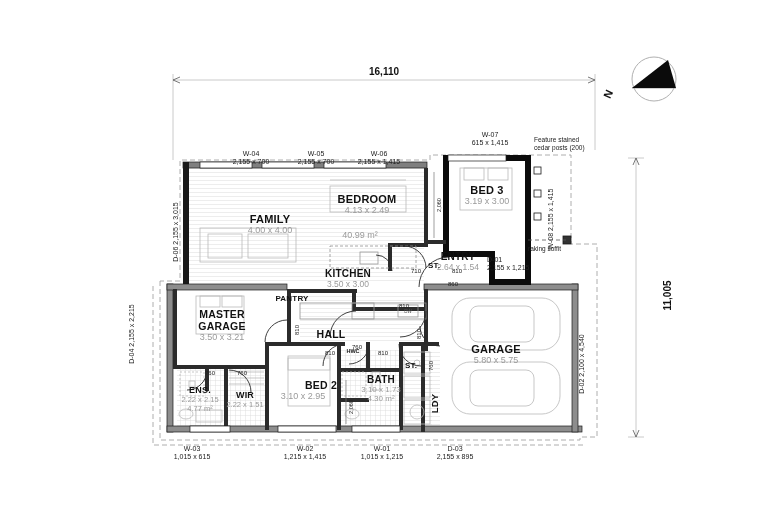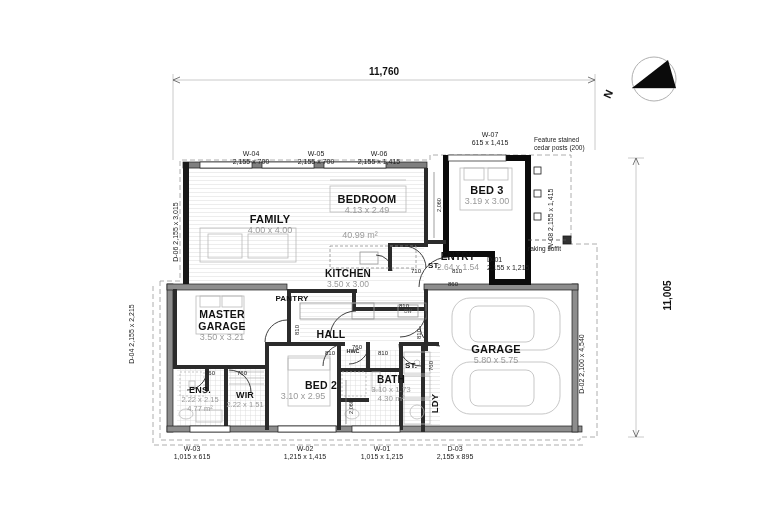--- a/index.html
+++ b/index.html
@@ -222,21 +222,21 @@
     <line x1="346" y1="380" x2="346" y2="424"></line>
   </g>
 
   <g>
     <circle cx="654" cy="79" r="22" fill="none" stroke="#b0b0b0" stroke-width="1"></circle>
     <line x1="632" y1="88" x2="676" y2="88" stroke="#999" stroke-width="0.9"></line>
     <polygon points="632,88 668,60 676,88" fill="#0b0b0b"></polygon>
   </g>
 </svg>
 
-<div class="lbl bigdim" style="left:384px;top:66px;transform:translateX(-50%);">11,760</div>
+<div class="lbl bigdim" style="left:384px;top:66px;transform:translateX(-50%);">16,110</div>
 
 <div class="lbl bigdim rot90" style="left:652px;top:290px;">11,005</div>
 
 <div class="lbl" style="left:604px;top:88px;font-size:11px;font-weight:bold;transform:rotate(-65deg);">N</div>
 
 <div class="lbl dimtxt ctr" style="left:251px;top:158px;">
   <span>W-04</span><br>
   <span>2,155 x 700</span>
 </div>
 <div class="lbl dimtxt ctr" style="left:316px;top:158px;">
@@ -337,21 +337,21 @@
 <div class="lbl ctr" style="left:245px;top:399px;text-align:center;">
   <div class="room-name" style="font-size:9px;">WIR</div>
   <div class="room-dim" style="font-size:7.5px;">2.22 x 1.51</div>
 </div>
 
 <div class="lbl ctr" style="left:303px;top:390px;">
   <div class="room-name" style="font-size:10.5px;margin-left:36px;">BED 2</div>
   <div class="room-dim" style="font-size:9px;">3.10 x 2.95</div>
 </div>
 
-<div class="lbl ctr" style="left:391px;top:388px;">
+<div class="lbl ctr" style="left:381px;top:388px;">
   <div class="room-name" style="font-size:10px;">BATH</div>
   <div class="room-dim" style="font-size:8px;">3.10 x 1.73</div>
   <div class="room-dim" style="font-size:8px;">4.30 m²</div>
 </div>
 
 <div class="lbl ctr room-name" style="left:331px;top:334px;font-size:10.5px;">HALL</div>
 
 <div class="lbl room-name rot90" style="left:425px;top:398px;font-size:9.5px;">LDY</div>
 
 <div class="lbl ctr" style="left:496px;top:354px;">

